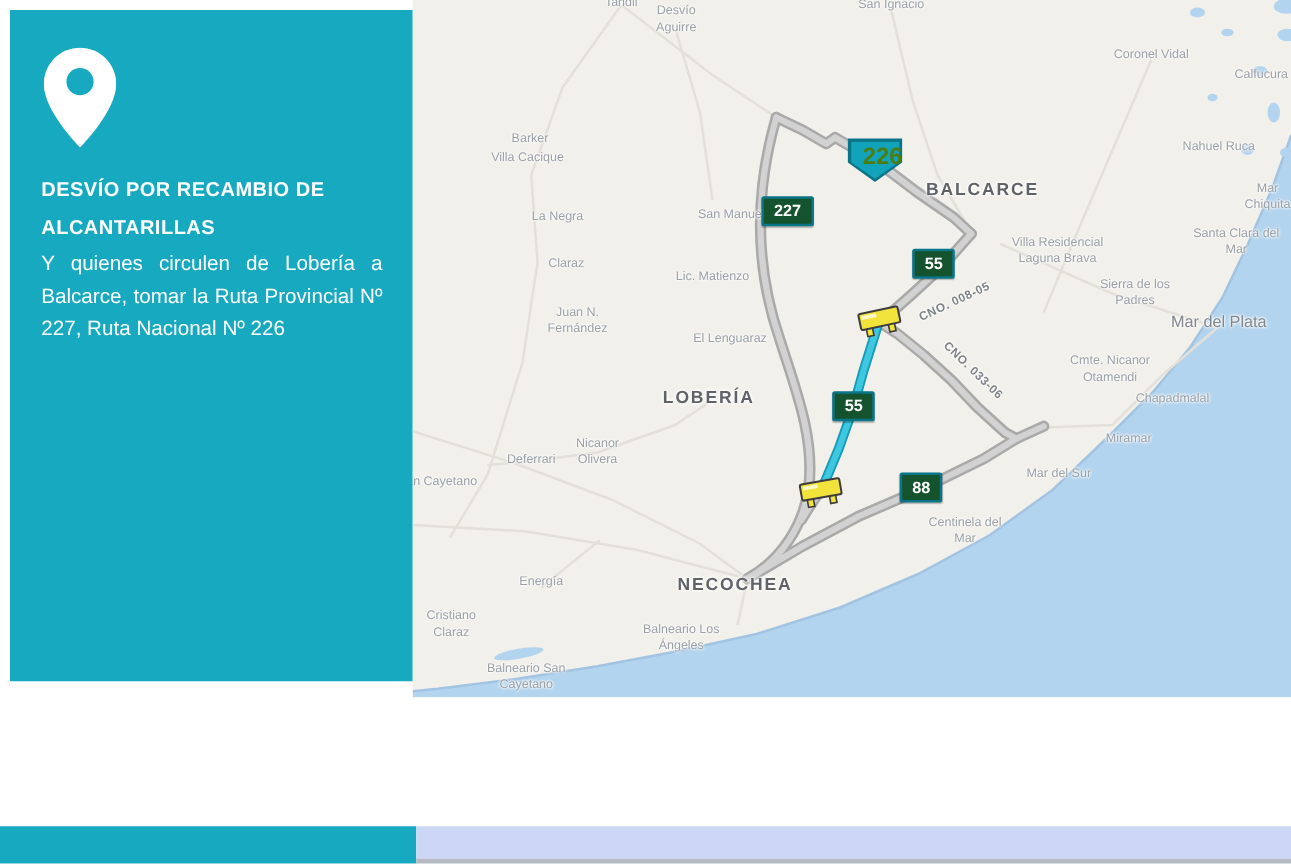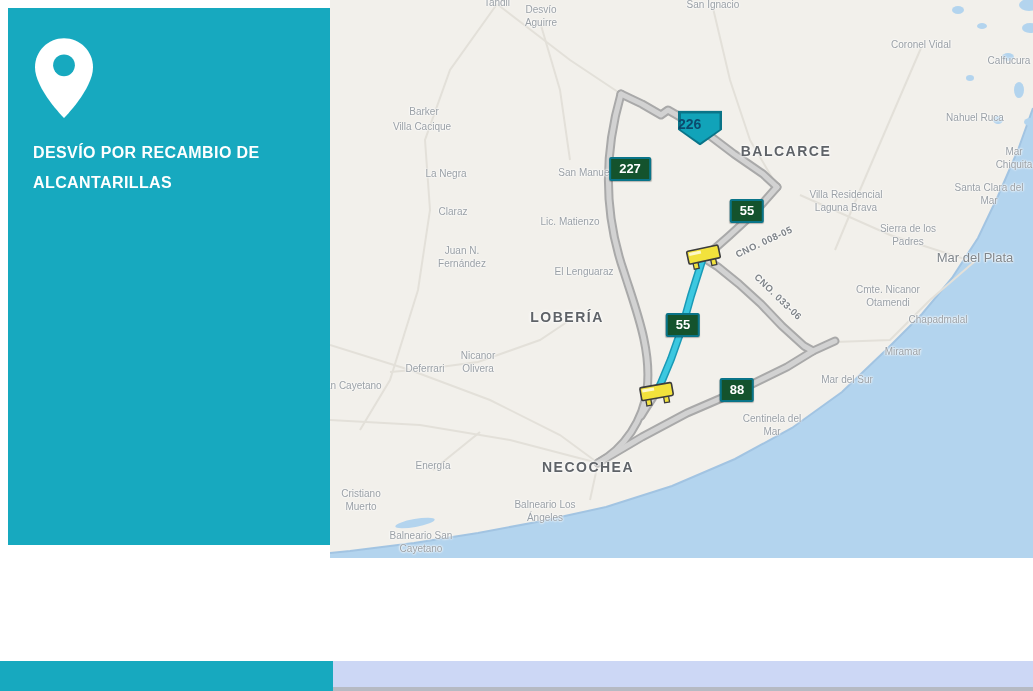--- a/index.html
+++ b/index.html
@@ -16,21 +16,21 @@
   .mlabel.big{font-size:13px;color:#80868b;white-space:nowrap;}
   .mlabel.cno{font-size:9.5px;font-weight:700;color:#7d8287;letter-spacing:.5px;white-space:nowrap;}
   .badge{position:absolute;transform:translate(-50%,-50%);background:#14532d;border:2px solid #0a7488;
          color:#fff;font-weight:700;font-size:13px;line-height:1;padding:3px 8px 4px;border-radius:2px;
          box-shadow:0 1px 1px rgba(0,0,0,.25);}
   .shieldWrap{position:absolute;width:44px;height:35px;transform:translate(-50%,-50%);}
   .shieldOuter{position:absolute;inset:0;background:#0a7488;
          clip-path:polygon(0 0,100% 0,100% 55%,50% 100%,0 55%);}
   .shieldInner{position:absolute;inset:2.5px;background:#11a3b9;
          clip-path:polygon(0 0,100% 0,100% 55%,50% 100%,0 55%);}
-  .shieldTxt{position:absolute;left:0;right:0;top:5px;text-align:left;color:#0c4a6e;font-weight:700;font-size:14px;}
+  .shieldTxt{position:absolute;left:0;right:0;top:5px;text-align:right;color:#4d7c0f;font-weight:700;font-size:19px;}
   .barrier{position:absolute;width:36px;height:24px;transform:translate(-50%,-50%);}
 
   
   .sidebar{position:absolute;left:8px;top:8px;width:322px;height:537px;background:#17a9bf;z-index:5;
            box-sizing:border-box;padding:30px 24px 0 25px;}
   .sidebar .pin{display:block;margin-left:2px;}
   .sidebar h1{color:#fff;font-size:16px;line-height:30px;font-weight:700;letter-spacing:.4px;margin:20px 0 0 0;}
   .sidebar p{color:#fff;font-size:16.5px;line-height:26px;text-align:justify;margin:0;}
   .sidebar p.first{margin-top:26px;}
 
@@ -123,21 +123,21 @@
         <div class="mlabel" style="left: 116px; top: 174px;">La Negra</div>
         <div class="mlabel" style="left: 123px; top: 212px;">Claraz</div>
         <div class="mlabel" style="left: 255px; top: 173px;">San Manuel</div>
         <div class="mlabel" style="left: 240px; top: 222px;">Lic. Matienzo</div>
         <div class="mlabel" style="left: 132px; top: 257px; width: 70px;">Juan N. Fernández</div>
         <div class="mlabel" style="left: 254px; top: 272px;">El Lenguaraz</div>
         <div class="mlabel" style="left: 148px; top: 362px; width: 55px;">Nicanor Olivera</div>
         <div class="mlabel" style="left: 95px; top: 369px;">Deferrari</div>
         <div class="mlabel" style="left: 20px; top: 386px;">San Cayetano</div>
         <div class="mlabel" style="left: 103px; top: 466px;">Energía</div>
-        <div class="mlabel" style="left: 31px; top: 500px; width: 60px;">Cristiano Muerto</div>
+        <div class="mlabel" style="left: 31px; top: 500px; width: 60px;">Cristiano Claraz</div>
         <div class="mlabel" style="left: 91px; top: 542px; width: 70px;">Balneario San Cayetano</div>
         <div class="mlabel" style="left: 215px; top: 511px; width: 68px;">Balneario Los Ángeles</div>
         <div class="mlabel" style="left: 442px; top: 425px; width: 70px;">Centinela del Mar</div>
         <div class="mlabel city" style="left: 456px; top: 152px;">BALCARCE</div>
         <div class="mlabel city" style="left: 237px; top: 318px;">LOBERÍA</div>
         <div class="mlabel city" style="left: 258px; top: 468px;">NECOCHEA</div>
         <div class="mlabel cno" style="left: 434px; top: 242px; transform: translate(-50%, -50%) rotate(-25deg);">CNO. 008-05</div>
         <div class="mlabel cno" style="left: 448px; top: 297px; transform: translate(-50%, -50%) rotate(44deg);">CNO. 033-06</div>
       </div>
     <div id="map-badges">
@@ -166,20 +166,21 @@
           </svg></div>
       </div>
   </div>
 
   <aside class="sidebar">
     <svg class="pin" width="58" height="80" viewBox="0 0 64 88">
       <path fill="#ffffff" d="M32,0C14.3,0 0,14.3 0,32 C0,56 32,88 32,88 C32,88 64,56 64,32 C64,14.3 49.7,0 32,0 Z"></path>
       <circle cx="32" cy="30" r="12" fill="#17a9bf"></circle>
     </svg>
     <h1>DESVÍO POR RECAMBIO DE ALCANTARILLAS</h1>
+    <p>Y quienes circulen de Lobería a Balcarce, tomar la Ruta Provincial Nº 227, Ruta Nacional Nº 226</p>
   </aside>
 
   <footer class="footer">
     
     
 
     
 
     
 

